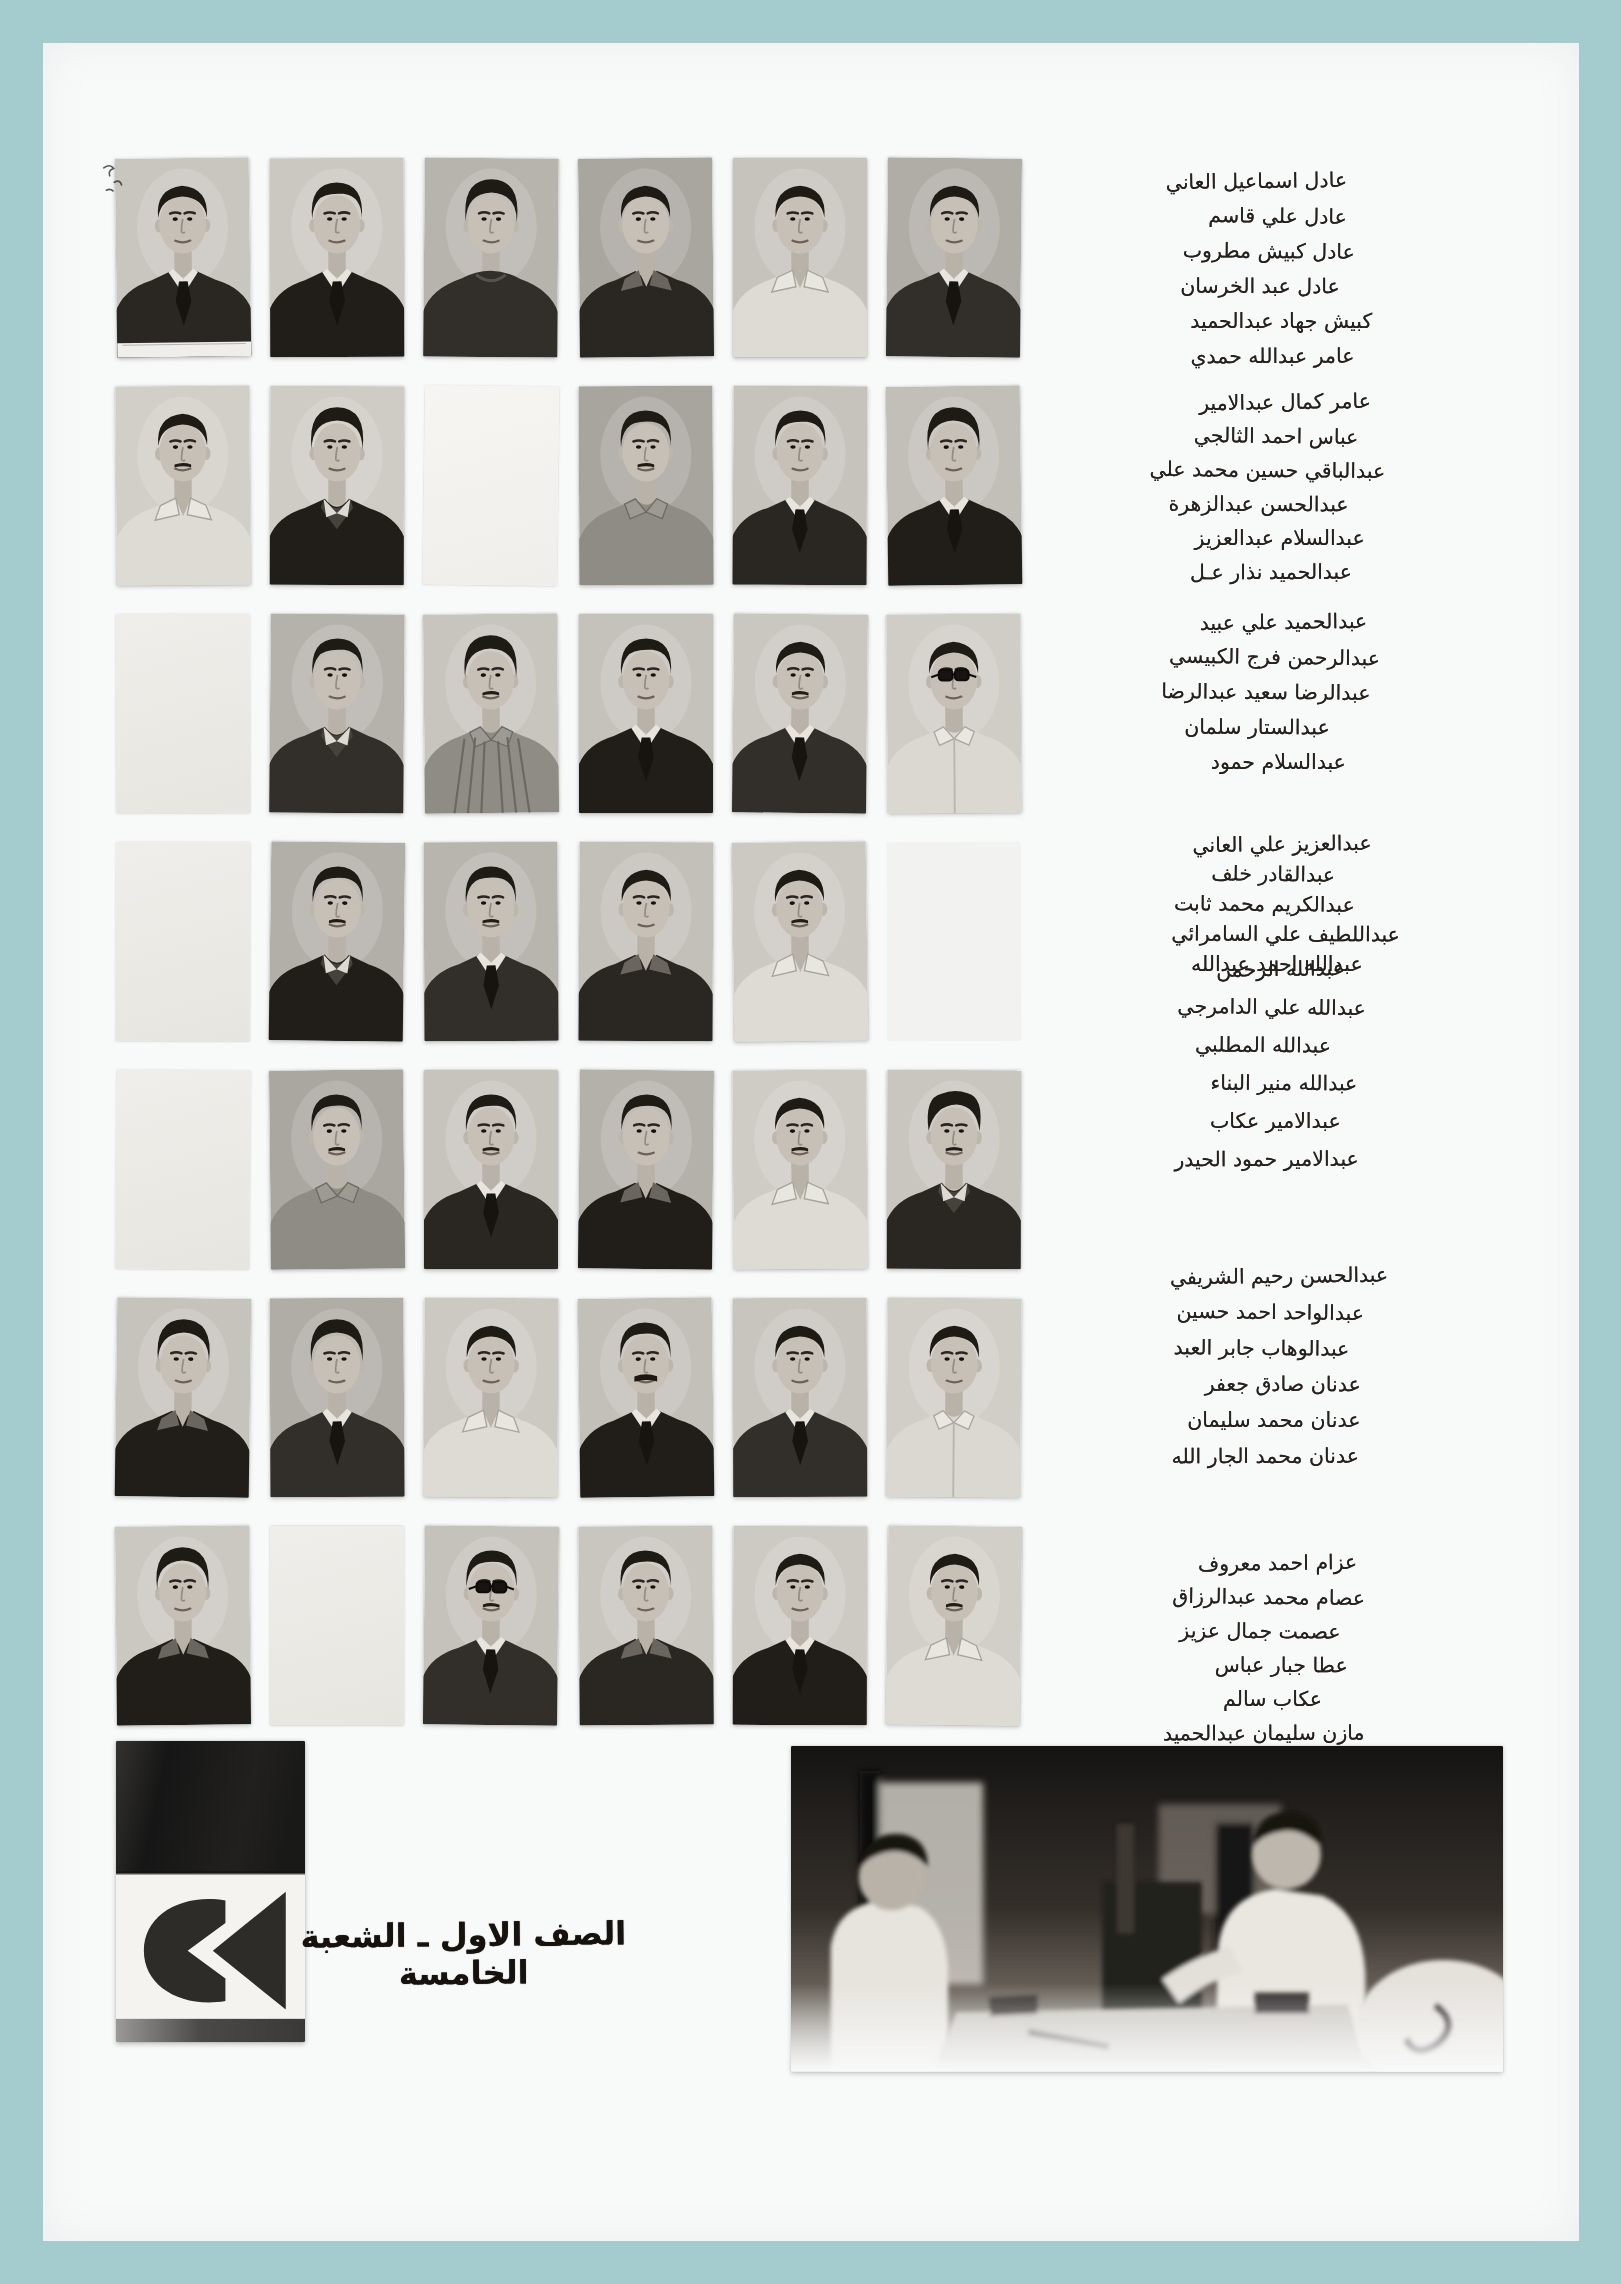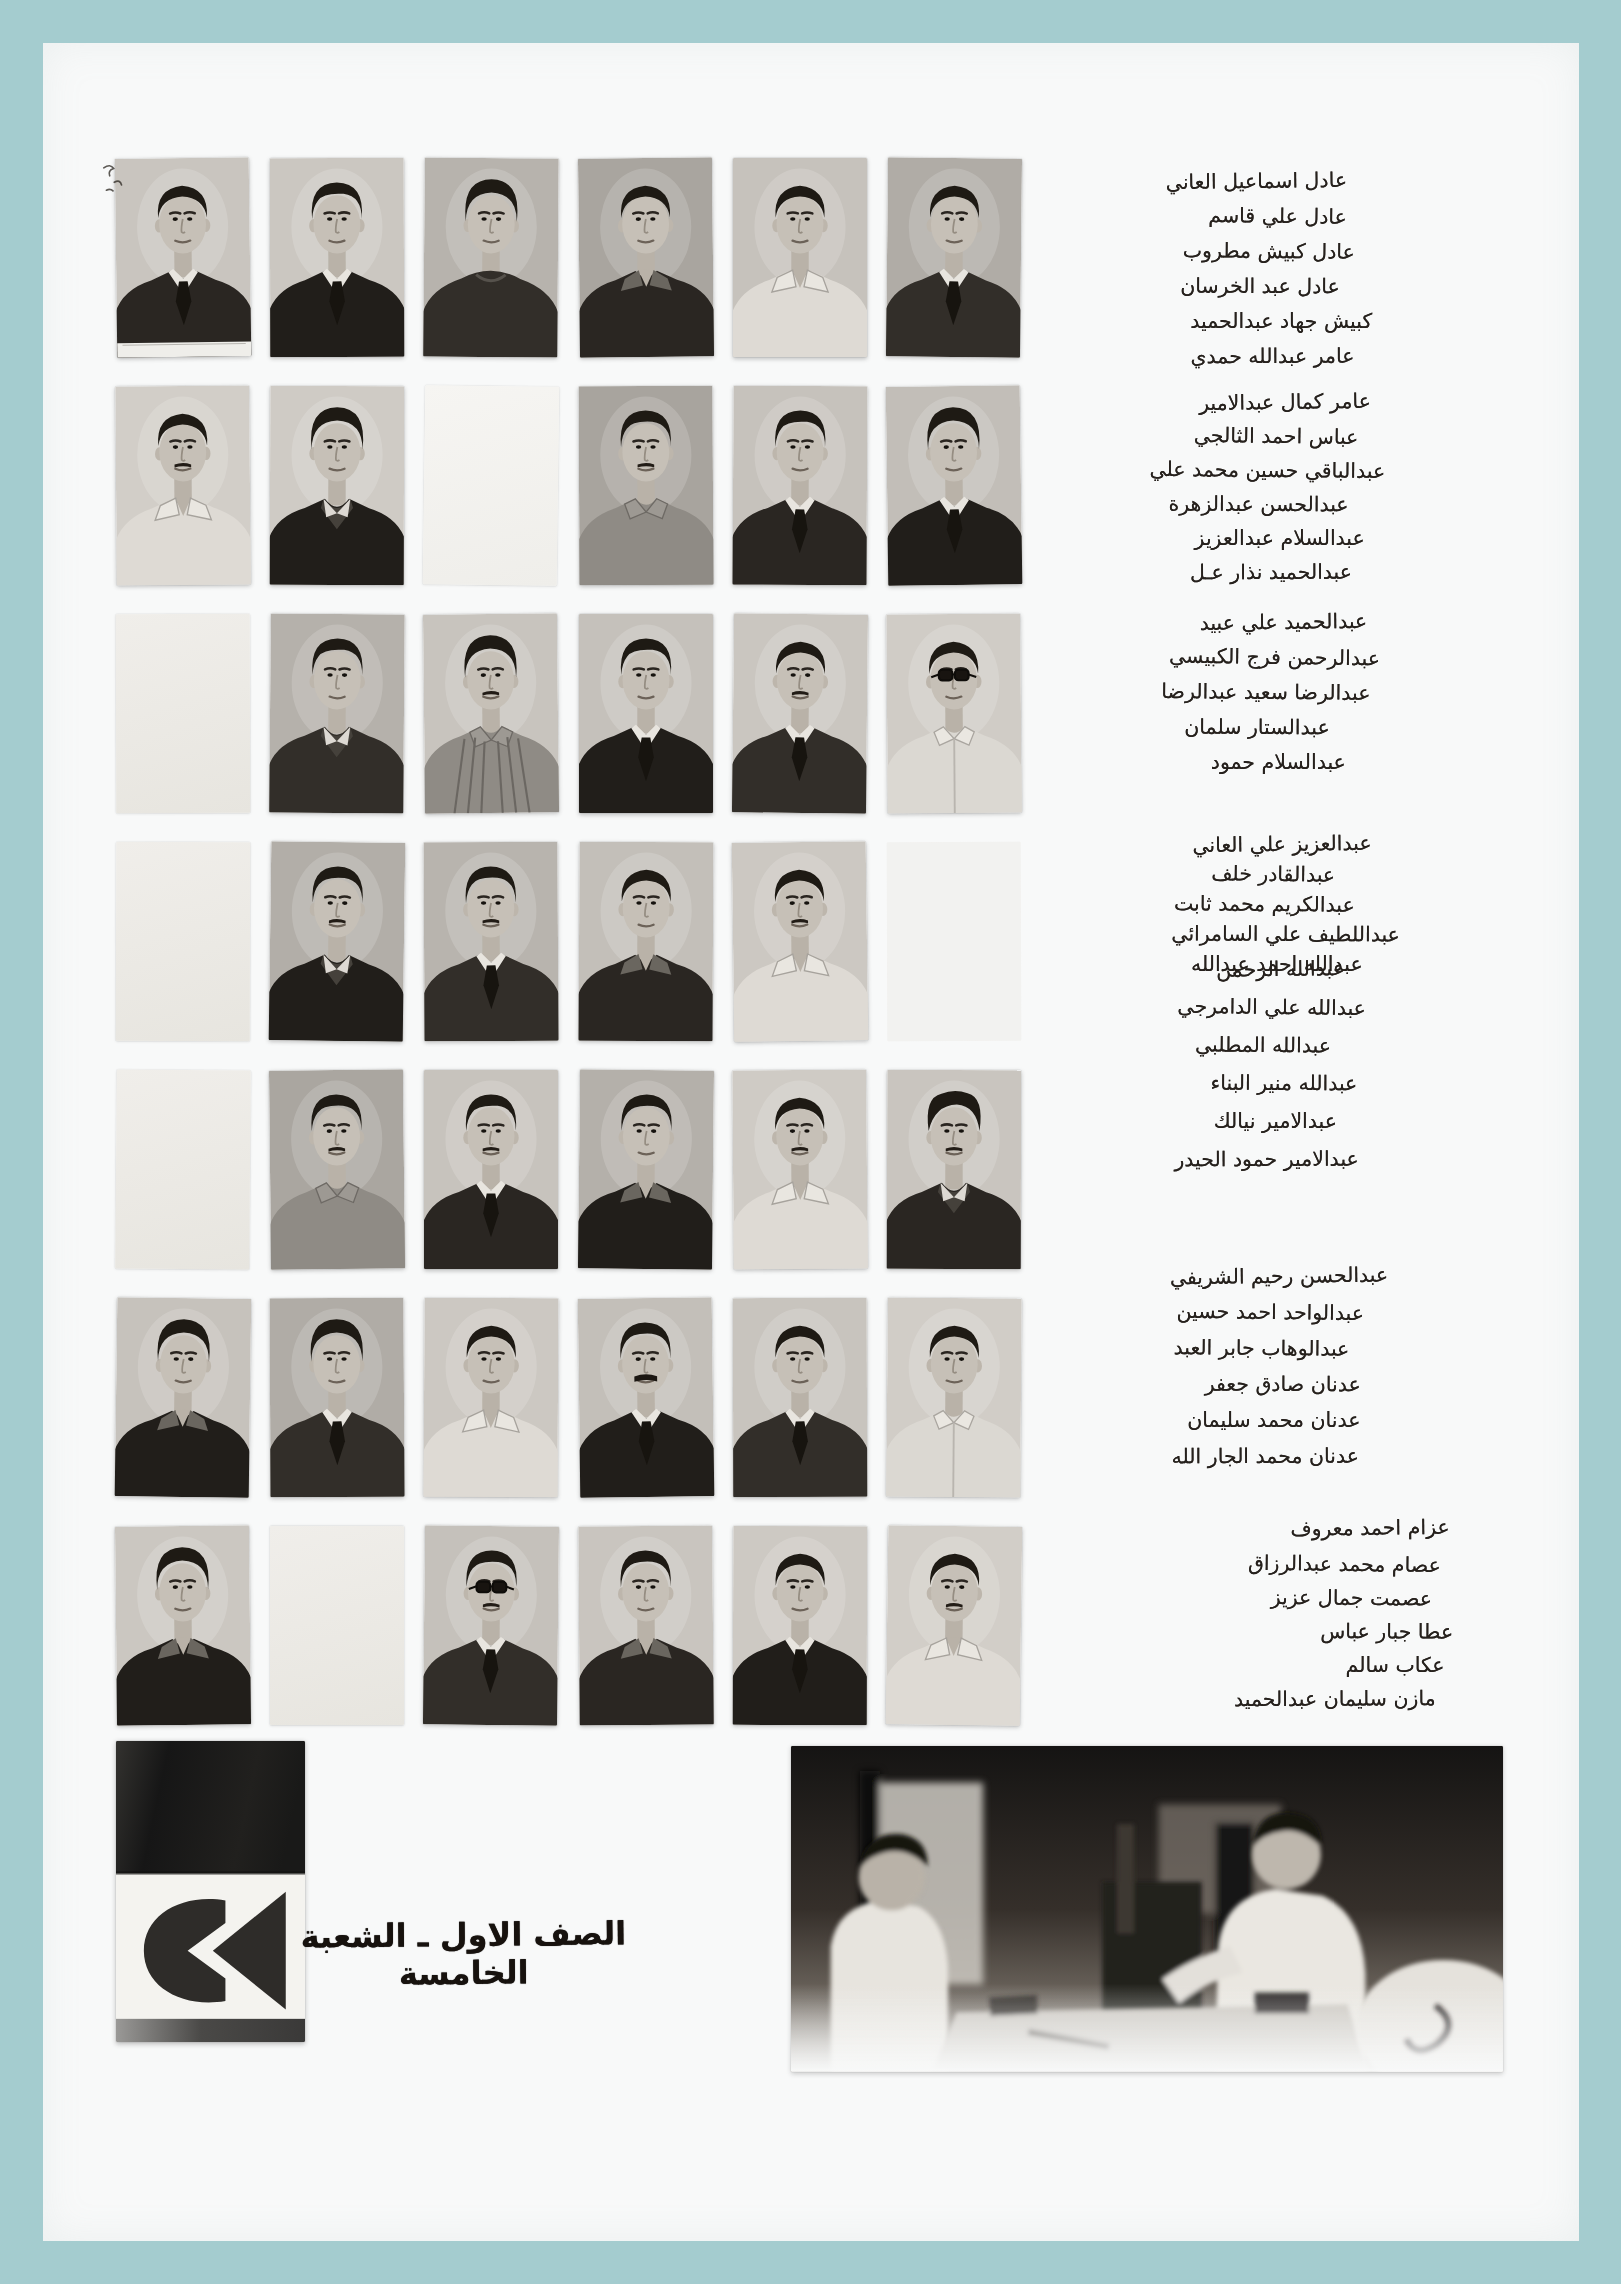--- a/index.html
+++ b/index.html
@@ -867,32 +867,32 @@
         <div class="name-line" style="height: 30px; line-height: 30px; transform: translateX(2.2px) rotate(0.75deg);">عبدالقادر خلف</div>
         <div class="name-line" style="height: 30px; line-height: 30px; transform: translateX(-6.6px) rotate(0.5deg);">عبدالكريم محمد ثابت</div>
         <div class="name-line" style="height: 30px; line-height: 30px; transform: translateX(14.6px) rotate(0.25deg);">عبداللطيف علي السامرائي</div>
         <div class="name-line" style="height: 30px; line-height: 30px; transform: translateX(5.8px) rotate(0deg);">عبدالله احمد عبدالله</div>
       </div>
       <div class="name-group" style="top: 950px;">
         <div class="name-line" style="height: 38px; line-height: 38px; transform: translateX(9.5px) rotate(-0.75deg);">عبدالله الرحمن</div>
         <div class="name-line" style="height: 38px; line-height: 38px; transform: translateX(0.7px) rotate(0.75deg);">عبدالله علي الدامرجي</div>
         <div class="name-line" style="height: 38px; line-height: 38px; transform: translateX(-8px) rotate(0.5deg);">عبدالله المطلبي</div>
         <div class="name-line" style="height: 38px; line-height: 38px; transform: translateX(13px) rotate(0.25deg);">عبدالله منير البناء</div>
-        <div class="name-line" style="height: 38px; line-height: 38px; transform: translateX(4.4px) rotate(0deg);">عبدالامير نيالك</div>
+        <div class="name-line" style="height: 38px; line-height: 38px; transform: translateX(4.4px) rotate(0deg);">عبدالامير عكاب</div>
         <div class="name-line" style="height: 38px; line-height: 38px; transform: translateX(-4.4px) rotate(-0.25deg);">عبدالامير حمود الحيدر</div>
       </div>
       <div class="name-group" style="top: 1258px;">
         <div class="name-line" style="height: 36px; line-height: 36px; transform: translateX(8px) rotate(-0.75deg);">عبدالحسن رحيم الشريفي</div>
         <div class="name-line" style="height: 36px; line-height: 36px; transform: translateX(-0.7px) rotate(0.75deg);">عبدالواحد احمد حسين</div>
         <div class="name-line" style="height: 36px; line-height: 36px; transform: translateX(-9.5px) rotate(0.5deg);">عبدالوهاب جابر العبد</div>
         <div class="name-line" style="height: 36px; line-height: 36px; transform: translateX(11.7px) rotate(0.25deg);">عدنان صادق جعفر</div>
         <div class="name-line" style="height: 36px; line-height: 36px; transform: translateX(2.9px) rotate(0deg);">عدنان محمد سليمان</div>
         <div class="name-line" style="height: 36px; line-height: 36px; transform: translateX(-5.8px) rotate(-0.25deg);">عدنان محمد الجار الله</div>
       </div>
-      <div class="name-group" style="top: 1512px; text-align: right;">
+      <div class="name-group" style="top: 1546px;">
         <div class="name-line" style="height: 34px; line-height: 34px; transform: translateX(6.6px) rotate(-0.75deg);">عزام احمد معروف</div>
         <div class="name-line" style="height: 34px; line-height: 34px; transform: translateX(-2.2px) rotate(0.75deg);">عصام محمد عبدالرزاق</div>
         <div class="name-line" style="height: 34px; line-height: 34px; transform: translateX(-11px) rotate(0.5deg);">عصمت جمال عزيز</div>
         <div class="name-line" style="height: 34px; line-height: 34px; transform: translateX(10.2px) rotate(0.25deg);">عطا جبار عباس</div>
         <div class="name-line" style="height: 34px; line-height: 34px; transform: translateX(1.5px) rotate(0deg);">عكاب سالم</div>
         <div class="name-line" style="height: 34px; line-height: 34px; transform: translateX(-7.3px) rotate(-0.25deg);">مازن سليمان عبدالحميد</div>
       </div>
     </div>
 
   <svg class="ink-mark" width="28" height="42" viewBox="0 0 42 64">

